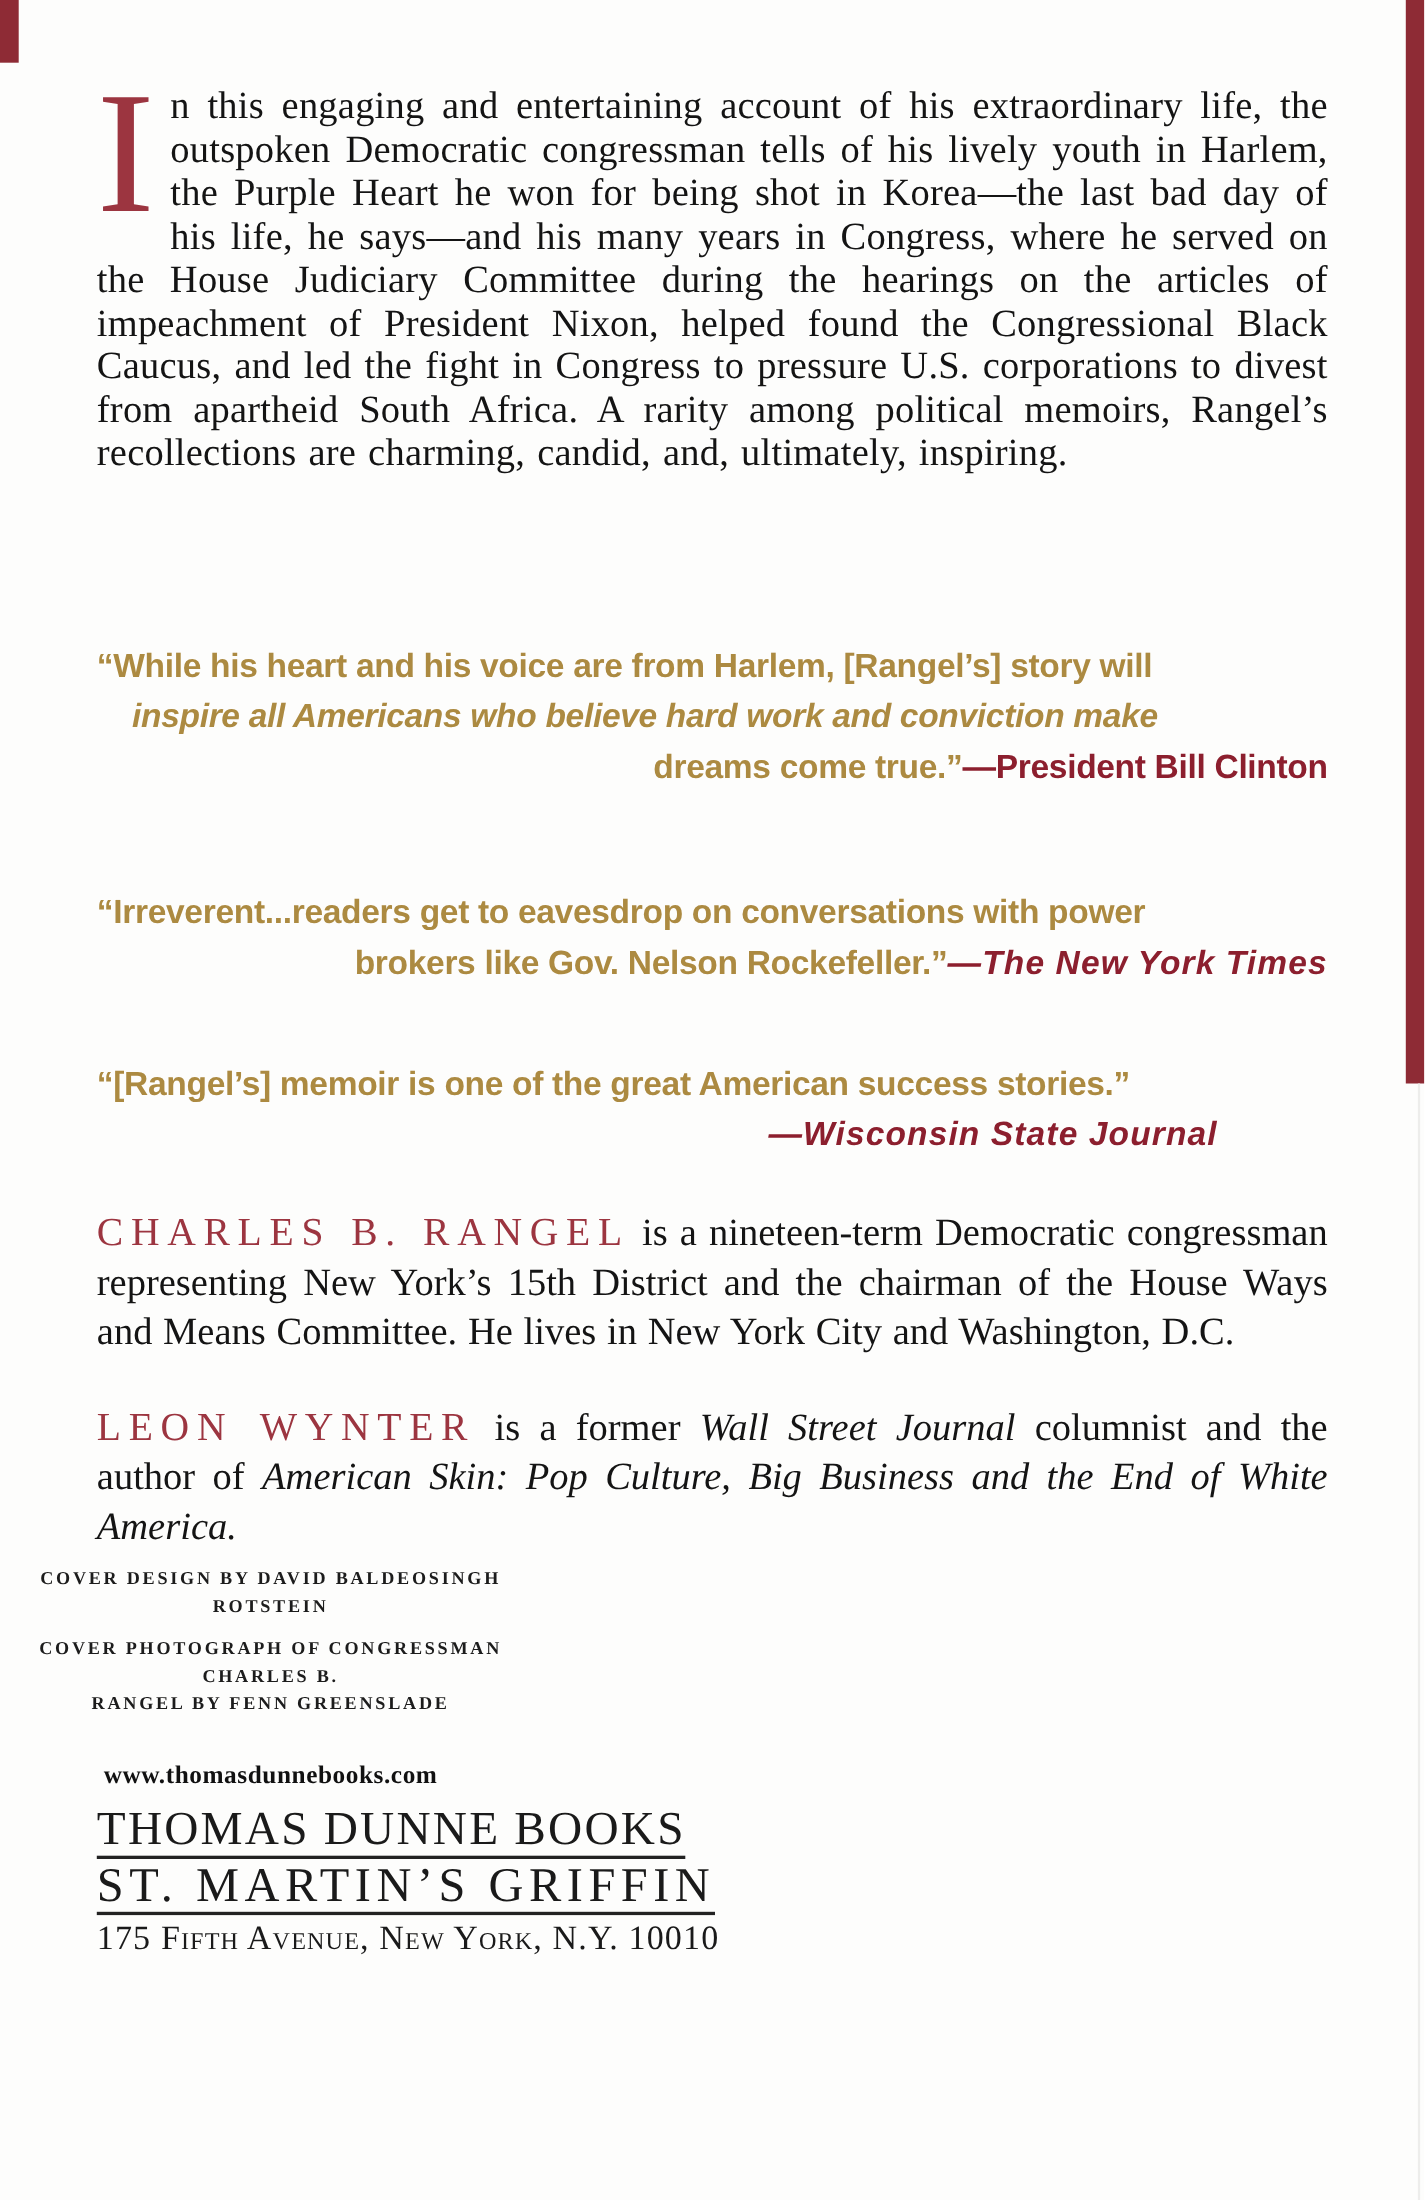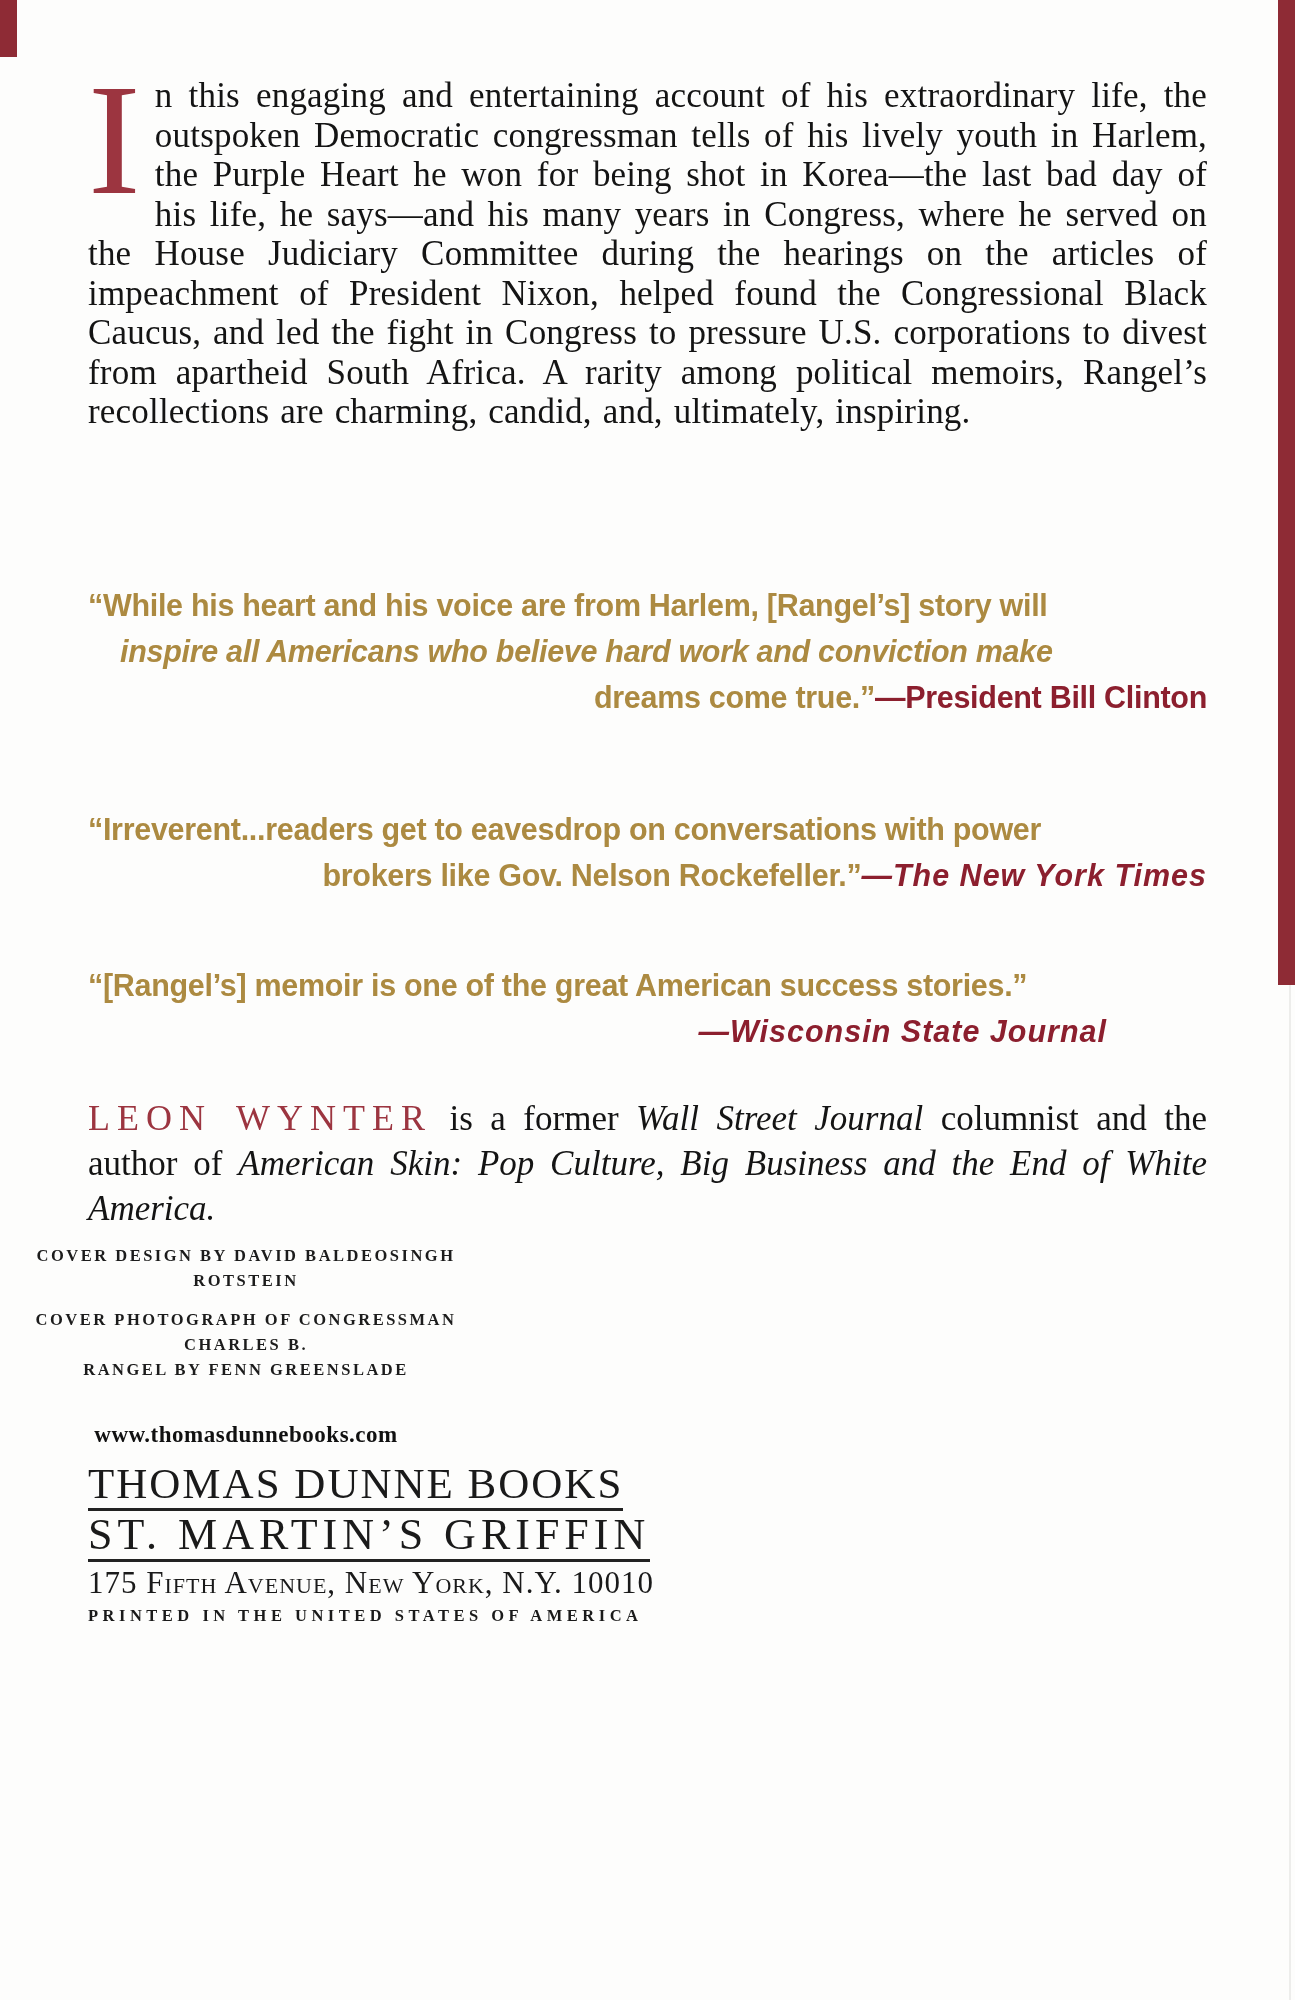--- a/index.html
+++ b/index.html
@@ -97,37 +97,39 @@
       </div>
     </div>
 
     <div class="quote q3">
       <div class="qline">“[Rangel’s] memoir is one of the great American success stories.”</div>
       <div class="qline attr-line">
         <span class="attr italic">—Wisconsin State Journal</span>
       </div>
     </div>
 
+    <p class="bio bio1">
+      <span class="bio-name">CHARLES B. RANGEL</span><span> is a nineteen-term Democratic congressman representing New York’s 15th District and the chairman of the House Ways and Means Committee. He lives in New York City and Washington, D.C.</span>
+    </p>
 
     <p class="bio bio2">
       <span class="bio-name">LEON WYNTER</span><span> is a former </span><i>Wall Street Journal</i><span> columnist and the author of </span><i>American Skin: Pop Culture, Big Business and the End of White America.</i>
     </p>
 
     <div class="smallcol credits">
       <div class="credit-line">COVER DESIGN BY DAVID BALDEOSINGH ROTSTEIN</div>
       <div class="credit-gap"></div>
       <div class="credit-line">COVER PHOTOGRAPH OF CONGRESSMAN CHARLES B.</div>
       <div class="credit-line">RANGEL BY FENN GREENSLADE</div>
     </div>
 
     <div class="smallcol urls">
       <div class="url-line">www.thomasdunnebooks.com</div>
     </div>
 
     <div class="publisher">
       <div class="imprint">THOMAS DUNNE BOOKS</div>
       <div class="imprint second">ST. MARTIN’S GRIFFIN</div>
       <div class="address">175 Fifth Avenue, New York, N.Y. 10010</div>
-      <div class="printed">PRINTED IN THE UNITED STATES OF AMERICA</div>
     </div>
 
   </div>
 </div>
 
 </body></html>

